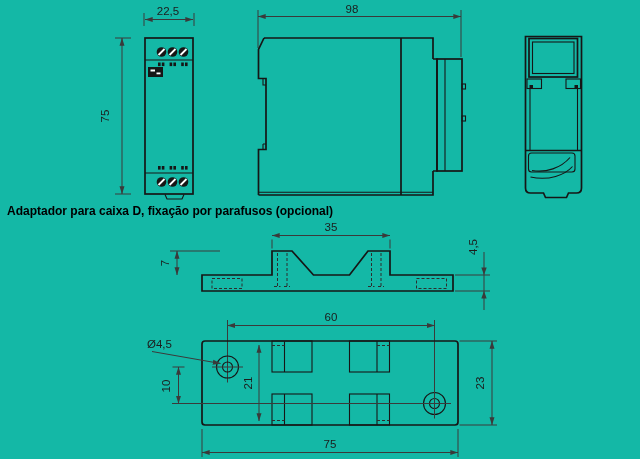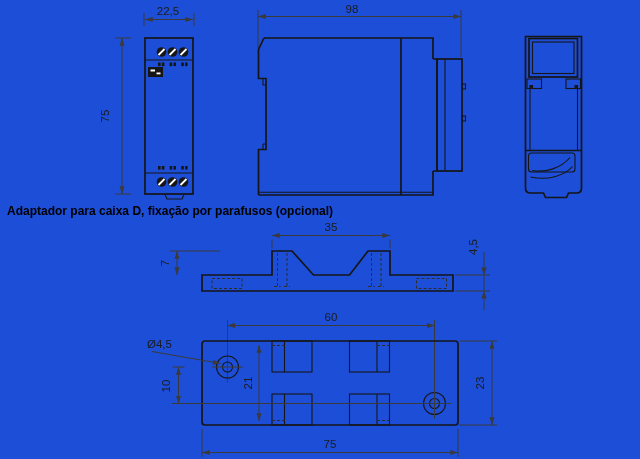--- a/index.html
+++ b/index.html
@@ -1,16 +1,16 @@
 <!DOCTYPE html>
 <html><head>
 <meta charset="utf-8">
 <style>
   html,body{margin:0;padding:0;background:#fff;}
-  .stage{position:relative;width:640px;height:459px;background:#1d4ed8;overflow:hidden;
+  .stage{position:relative;width:640px;height:459px;background:#14b8a6;overflow:hidden;
          font-family:"Liberation Sans", sans-serif;}
   svg{display:block;}
   .part{fill:none;stroke:#161616;stroke-width:1.7;stroke-linejoin:miter;}
   .part-thin{fill:none;stroke:#161616;stroke-width:1.1;}
   .hid{fill:none;stroke:#2d2d2d;stroke-width:1;stroke-dasharray:3,2;}
   .dim{fill:none;stroke:#3a3a3a;stroke-width:1;}
   .ext{fill:none;stroke:#3a3a3a;stroke-width:1;}
   .dimtxt{fill:#1c1c1c;font-size:11.5px;font-family:"Liberation Sans",sans-serif;}
   .cap{fill:#000;font-size:12px;font-weight:700;font-family:"Liberation Sans",sans-serif;}
   .solidfill{fill:#161616;stroke:none;}

